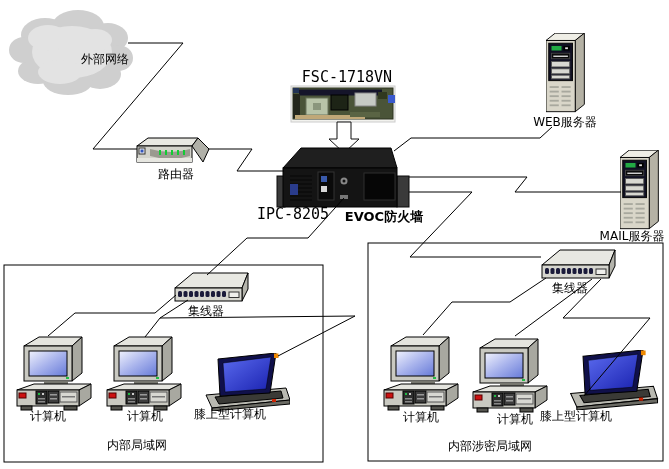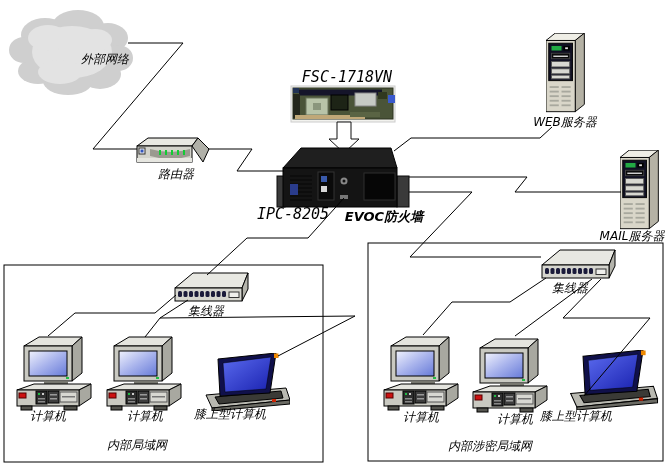--- a/index.html
+++ b/index.html
@@ -1,19 +1,18 @@
 <!DOCTYPE html>
 <html><head>
 <meta charset="utf-8">
 <style>
   html,body{margin:0;padding:0;background:#fff;}
   #stage{
     position:relative;width:669px;height:469px;background:#ffffff;overflow:hidden;
     font-family:"DejaVu Sans",sans-serif;
-    font-style:italic;
   }
   svg{display:block}
   text{font-family:"DejaVu Sans",sans-serif;fill:#000;}
   .cn{font-size:12px;}
   .model{font-family:"DejaVu Sans Mono",monospace;font-size:15px;}
   .fwname{font-size:13px;font-weight:bold;}
 </style>
 </head>
 <body>
 

